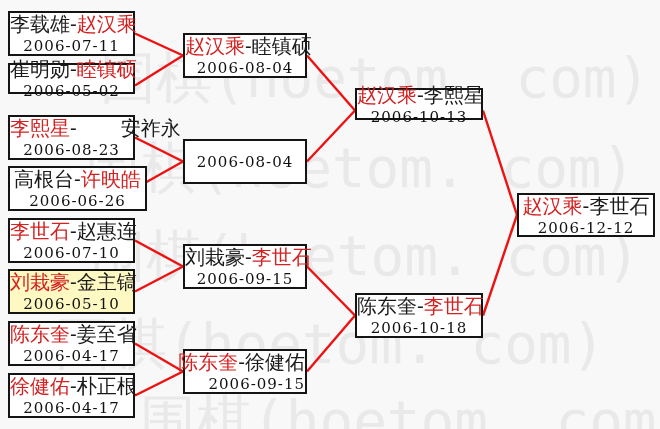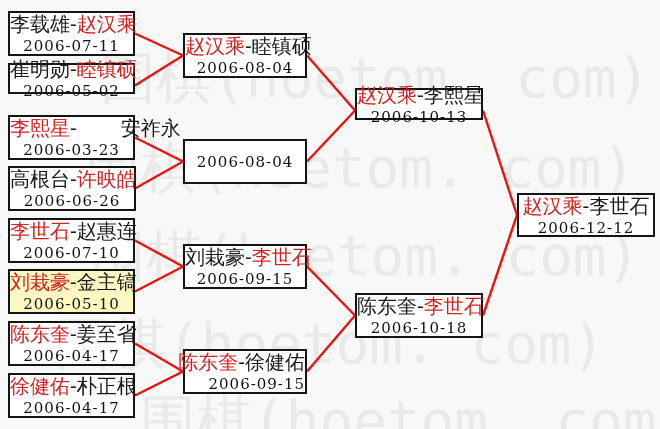--- a/index.html
+++ b/index.html
@@ -55,23 +55,23 @@
       <div class="match" style="left: 8px; top: 11px; width: 127px; height: 45px; background: rgb(255, 255, 255); border-color: rgb(20, 20, 20);">
         <div class="names"><span style="color: rgb(26, 26, 26);">李载雄</span><span>-</span><span style="color: rgb(212, 34, 34);">赵汉乘</span></div>
         <div class="date">2006-07-11</div>
       </div>
       <div class="match" style="left: 8px; top: 63px; width: 127px; height: 31px; background: rgb(255, 255, 255); border-color: rgb(20, 20, 20);">
         <div class="names"><span style="color: rgb(26, 26, 26);">崔明勋</span><span>-</span><span style="color: rgb(212, 34, 34);">睦镇硕</span></div>
         <div class="date">2006-05-02</div>
       </div>
       <div class="match" style="left: 8px; top: 115px; width: 127px; height: 45px; background: rgb(255, 255, 255); border-color: rgb(20, 20, 20);">
         <div class="names"><span style="color: rgb(212, 34, 34);">李熙星</span><span>-</span><span style="color: rgb(26, 26, 26); margin-left: 44px;">安祚永</span></div>
-        <div class="date">2006-03-23</div>
+        <div class="date">2006-08-23</div>
       </div>
-      <div class="match" style="left: 8px; top: 166px; width: 128px; height: 45px; background: rgb(255, 255, 255); border-color: rgb(20, 20, 20);">
+      <div class="match" style="left: 8px; top: 166px; width: 139px; height: 45px; background: rgb(255, 255, 255); border-color: rgb(20, 20, 20);">
         <div class="names"><span style="color: rgb(26, 26, 26);">高根台</span><span>-</span><span style="color: rgb(212, 34, 34);">许映皓</span></div>
         <div class="date">2006-06-26</div>
       </div>
       <div class="match" style="left: 8px; top: 218px; width: 127px; height: 45px; background: rgb(255, 255, 255); border-color: rgb(20, 20, 20);">
         <div class="names"><span style="color: rgb(212, 34, 34);">李世石</span><span>-</span><span style="color: rgb(26, 26, 26); text-align: right;">赵惠连</span></div>
         <div class="date">2006-07-10</div>
       </div>
       <div class="match" style="left: 8px; top: 269px; width: 127px; height: 45px; background: #fef9c3; border-color: rgb(20, 20, 20);">
         <div class="names"><span style="color: rgb(212, 34, 34);">刘栽豪</span><span>-</span><span style="color: rgb(26, 26, 26);">金主镐</span></div>
         <div class="date">2006-05-10</div>

